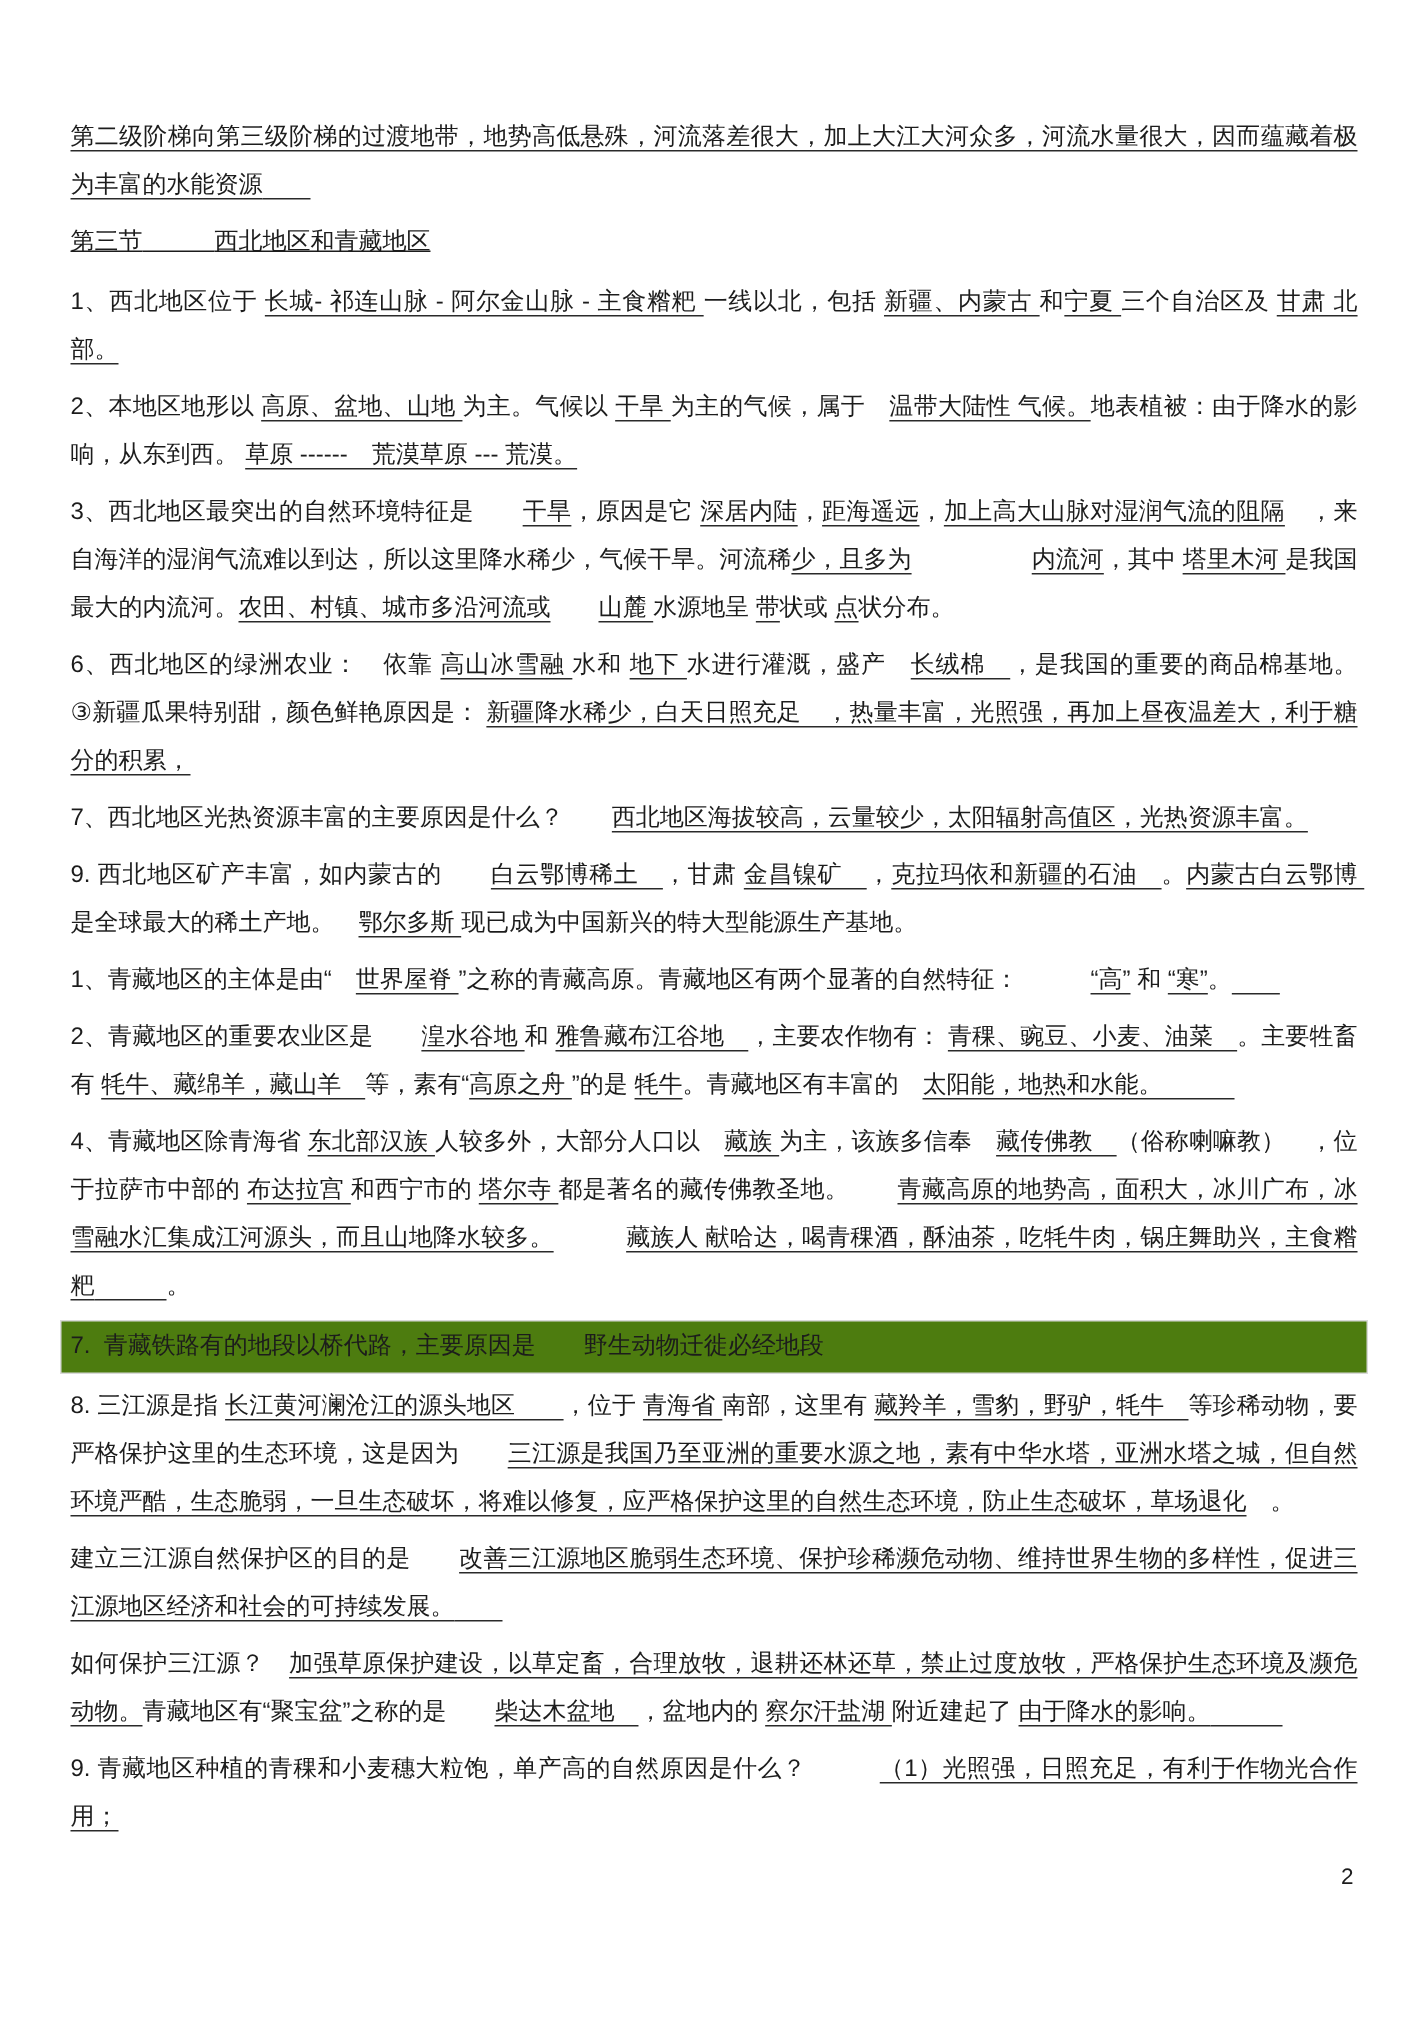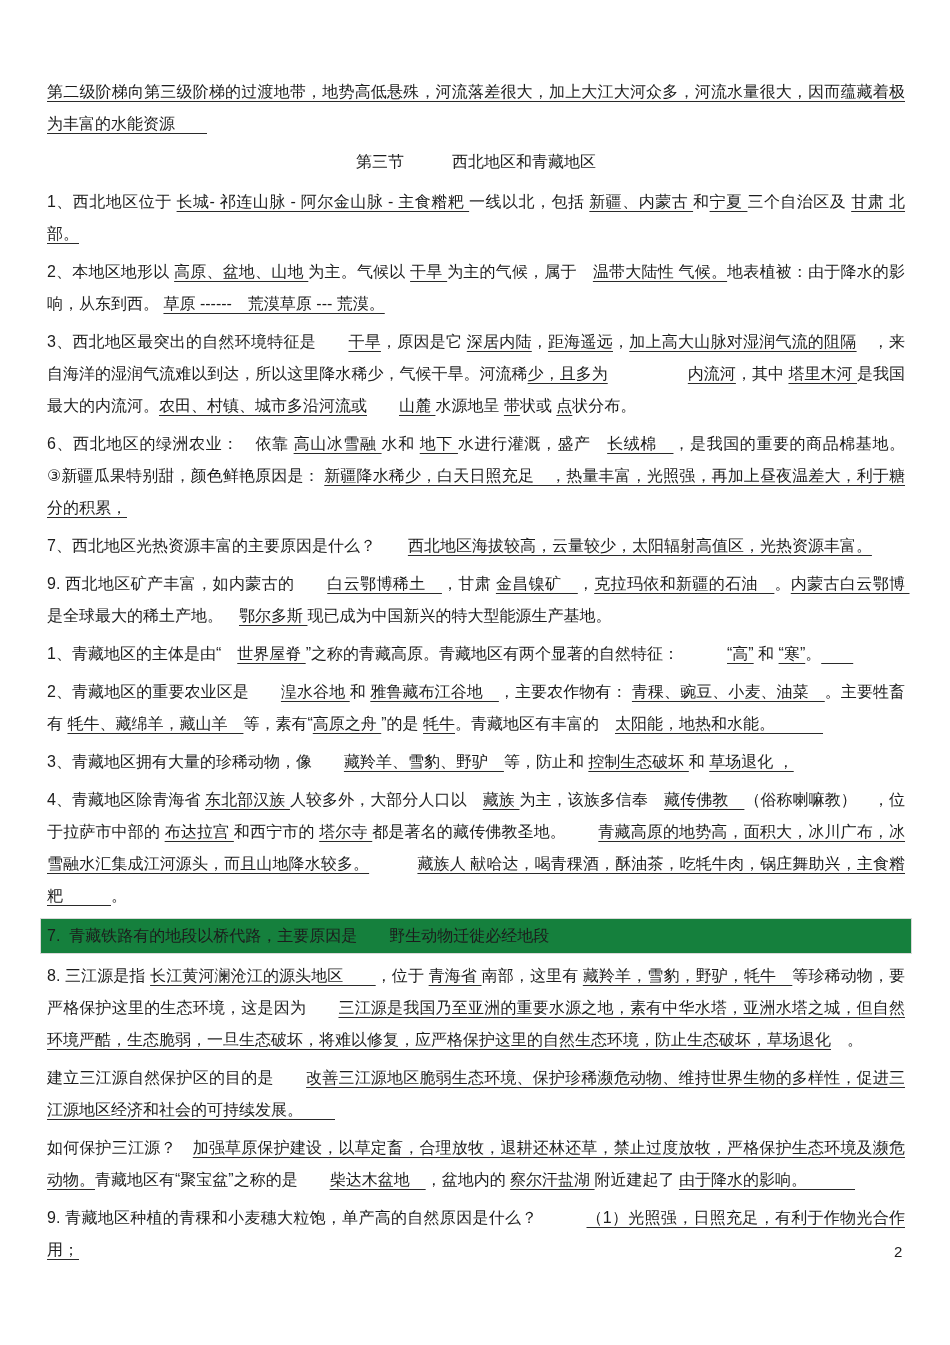--- a/index.html
+++ b/index.html
@@ -29,26 +29,26 @@
   }
   p.para {
     font-size: 16px;
     line-height: 32px;
     margin: 0 0 6px 0;
     text-align: justify;
     white-space: pre-wrap;
     word-break: break-all;
   }
   p.para.center {
-    text-align: center;
     margin: 2px 0 8px 0;
+    text-decoration: underline;
   }
   p.para.boxed {
     border: 1px solid #d9d9d9;
-    background: #15803d;
+    background: #4d7c0f;
     padding: 1px 6px;
     margin-left: -7px;
     margin-right: -7px;
   }
   .run { color: #1c1c1c; }
   .run.u {
     text-decoration: underline;
     text-underline-offset: 4px;
     text-decoration-thickness: 1px;
     text-decoration-color: #2a2a2a;
@@ -70,21 +70,20 @@
       <p class="para"><span class="run u">第二级阶梯向第三级阶梯的过渡地带，地势高低悬殊，河流落差很大，加上大江大河众多，河流水量很大，因而蕴藏着极为丰富的水能资源</span><span class="run u">　　</span></p>
       <p class="para center"><span class="run">第三节</span><span class="run">　　　</span><span class="run">西北地区和青藏地区</span></p>
       <p class="para"><span class="run">1、西北地区位于 </span><span class="run u">长城- 祁连山脉 - 阿尔金山脉 - 主食糌粑 </span><span class="run">一线以北，包括 </span><span class="run u">新疆、内蒙古 </span><span class="run">和</span><span class="run u">宁夏 </span><span class="run">三个自治区及 </span><span class="run u">甘肃 北部。</span></p>
       <p class="para"><span class="run">2、本地区地形以 </span><span class="run u">高原、盆地、山地 </span><span class="run">为主。气候以 </span><span class="run u">干旱 </span><span class="run">为主的气候，属于　</span><span class="run u">温带大陆性 气候。</span><span class="run">地表植被：由于降水的影响，从东到西。 </span><span class="run u">草原 ------　荒漠草原 --- 荒漠。</span></p>
       <p class="para"><span class="run">3、西北地区最突出的自然环境特征是　　</span><span class="run u">干旱</span><span class="run">，原因是它 </span><span class="run u">深居内陆</span><span class="run">，</span><span class="run u">距海遥远</span><span class="run">，</span><span class="run u">加上高大山脉对湿润气流的阻隔</span><span class="run">　，来自海洋的湿润气流难以到达，所以这里降水稀少，气候干旱。河流稀</span><span class="run u">少，且多为</span><span class="run">　　　　　</span><span class="run u">内流河</span><span class="run">，其中 </span><span class="run u">塔里木河 </span><span class="run">是我国最大的内流河。</span><span class="run u">农田、村镇、城市多沿河流或</span><span class="run">　　</span><span class="run u">山麓 </span><span class="run">水源地呈 </span><span class="run u">带</span><span class="run">状或 </span><span class="run u">点</span><span class="run">状分布。</span></p>
       <p class="para"><span class="run">6、西北地区的绿洲农业：　依靠 </span><span class="run u">高山冰雪融 </span><span class="run">水和 </span><span class="run u">地下 </span><span class="run">水进行灌溉，盛产　</span><span class="run u">长绒棉　</span><span class="run">，是我国的重要的商品棉基地。　　③新疆瓜果特别甜，颜色鲜艳原因是： </span><span class="run u">新疆降水稀少，白天日照充足　，热量丰富，光照强，再加上昼夜温差大，利于糖分的积累，</span></p>
       <p class="para"><span class="run">7、西北地区光热资源丰富的主要原因是什么？　　</span><span class="run u">西北地区海拔较高，云量较少，太阳辐射高值区，光热资源丰富。</span></p>
       <p class="para"><span class="run">9. 西北地区矿产丰富，如内蒙古的　　</span><span class="run u">白云鄂博稀土　</span><span class="run">，甘肃 </span><span class="run u">金昌镍矿　</span><span class="run">，</span><span class="run u">克拉玛依和新疆的石油　</span><span class="run">。</span><span class="run u">内蒙古白云鄂博 </span><span class="run">是全球最大的稀土产地。　</span><span class="run u">鄂尔多斯 </span><span class="run">现已成为中国新兴的特大型能源生产基地。</span></p>
       <p class="para"><span class="run">1、青藏地区的主体是由“　</span><span class="run u">世界屋脊 </span><span class="run">”之称的青藏高原。青藏地区有两个显著的自然特征：　　　</span><span class="run u">“高”</span><span class="run"> 和 </span><span class="run u">“寒”</span><span class="run">。</span><span class="run u">　　</span></p>
       <p class="para"><span class="run">2、青藏地区的重要农业区是　　</span><span class="run u">湟水谷地 </span><span class="run">和 </span><span class="run u">雅鲁藏布江谷地　</span><span class="run">，主要农作物有： </span><span class="run u">青稞、豌豆、小麦、油菜　</span><span class="run">。主要牲畜有 </span><span class="run u">牦牛、藏绵羊，藏山羊　</span><span class="run">等，素有“</span><span class="run u">高原之舟 </span><span class="run">”的是 </span><span class="run u">牦牛</span><span class="run">。青藏地区有丰富的　</span><span class="run u">太阳能，地热和水能。　　　</span></p>
-      <p class="para"><span class="run">3、青藏地区拥有大量的珍稀动物，像　　</span><span class="run u">藏羚羊、雪豹、野驴　</span><span class="run">等，防止和 </span><span class="run u">控制生态破坏 </span><span class="run">和 </span><span class="run u">草场退化 ，</span></p>
       <p class="para"><span class="run">4、青藏地区除青海省 </span><span class="run u">东北部汉族 </span><span class="run">人较多外，大部分人口以　</span><span class="run u">藏族 </span><span class="run">为主，该族多信奉　</span><span class="run u">藏传佛教　</span><span class="run">（俗称喇嘛教）　，位于拉萨市中部的 </span><span class="run u">布达拉宫 </span><span class="run">和西宁市的 </span><span class="run u">塔尔寺 </span><span class="run">都是著名的藏传佛教圣地。　　</span><span class="run u">青藏高原的地势高，面积大，冰川广布，冰雪融水汇集成江河源头，而且山地降水较多。</span><span class="run">　　　</span><span class="run u">藏族人 献哈达，喝青稞酒，酥油茶，吃牦牛肉，锅庄舞助兴，主食糌粑</span><span class="run u">　　　</span><span class="run">。</span></p>
       <p class="para boxed"><span class="run">7.  青藏铁路有的地段以桥代路，主要原因是　　</span><span class="run">野生动物迁徙必经地段</span></p>
       <p class="para"><span class="run">8. 三江源是指 </span><span class="run u">长江黄河澜沧江的源头地区　　</span><span class="run">，位于 </span><span class="run u">青海省 </span><span class="run">南部，这里有 </span><span class="run u">藏羚羊，雪豹，野驴，牦牛　</span><span class="run">等珍稀动物，要严格保护这里的生态环境，这是因为　　</span><span class="run u">三江源是我国乃至亚洲的重要水源之地，素有中华水塔，亚洲水塔之城，但自然环境严酷，生态脆弱，一旦生态破坏，将难以修复，应严格保护这里的自然生态环境，防止生态破坏，草场退化</span><span class="run">　。</span></p>
       <p class="para"><span class="run">建立三江源自然保护区的目的是　　</span><span class="run u">改善三江源地区脆弱生态环境、保护珍稀濒危动物、维持世界生物的多样性，促进三江源地区经济和社会的可持续发展。</span><span class="run u">　　</span></p>
       <p class="para"><span class="run">如何保护三江源？　</span><span class="run u">加强草原保护建设，以草定畜，合理放牧，退耕还林还草，禁止过度放牧，严格保护生态环境及濒危动物。</span><span class="run">青藏地区有“聚宝盆”之称的是　　</span><span class="run u">柴达木盆地　</span><span class="run">，盆地内的 </span><span class="run u">察尔汗盐湖 </span><span class="run">附近建起了 </span><span class="run u">由于降水的影响。</span><span class="run u">　　　</span></p>
       <p class="para"><span class="run">9. 青藏地区种植的青稞和小麦穗大粒饱，单产高的自然原因是什么？　　　</span><span class="run u">（1）光照强，日照充足，有利于作物光合作用；</span></p>
     </div>
   <div class="page-number">2</div>
 </div>
 

